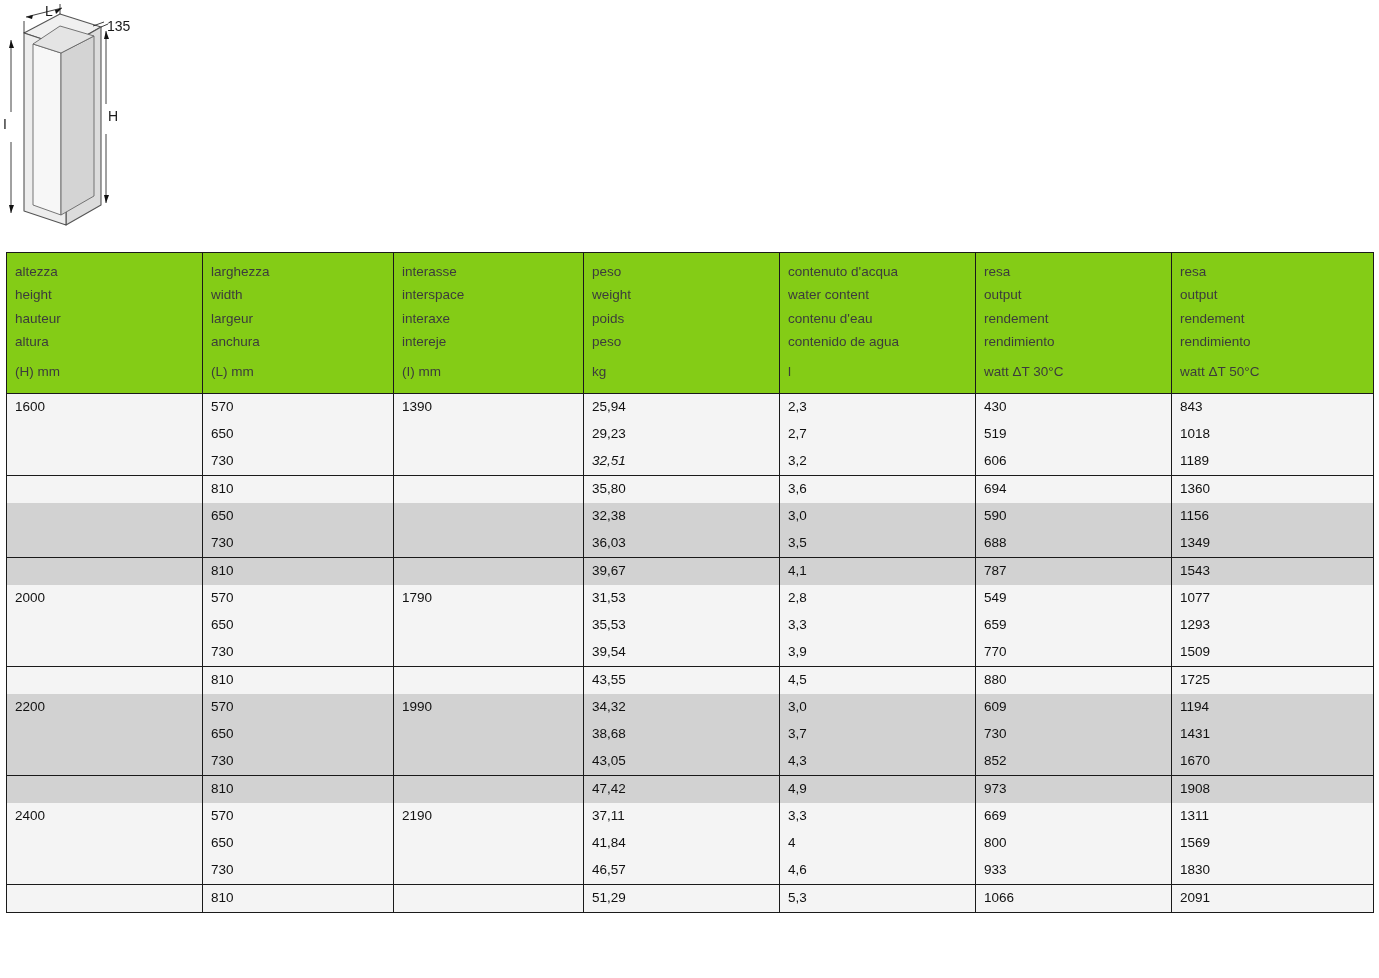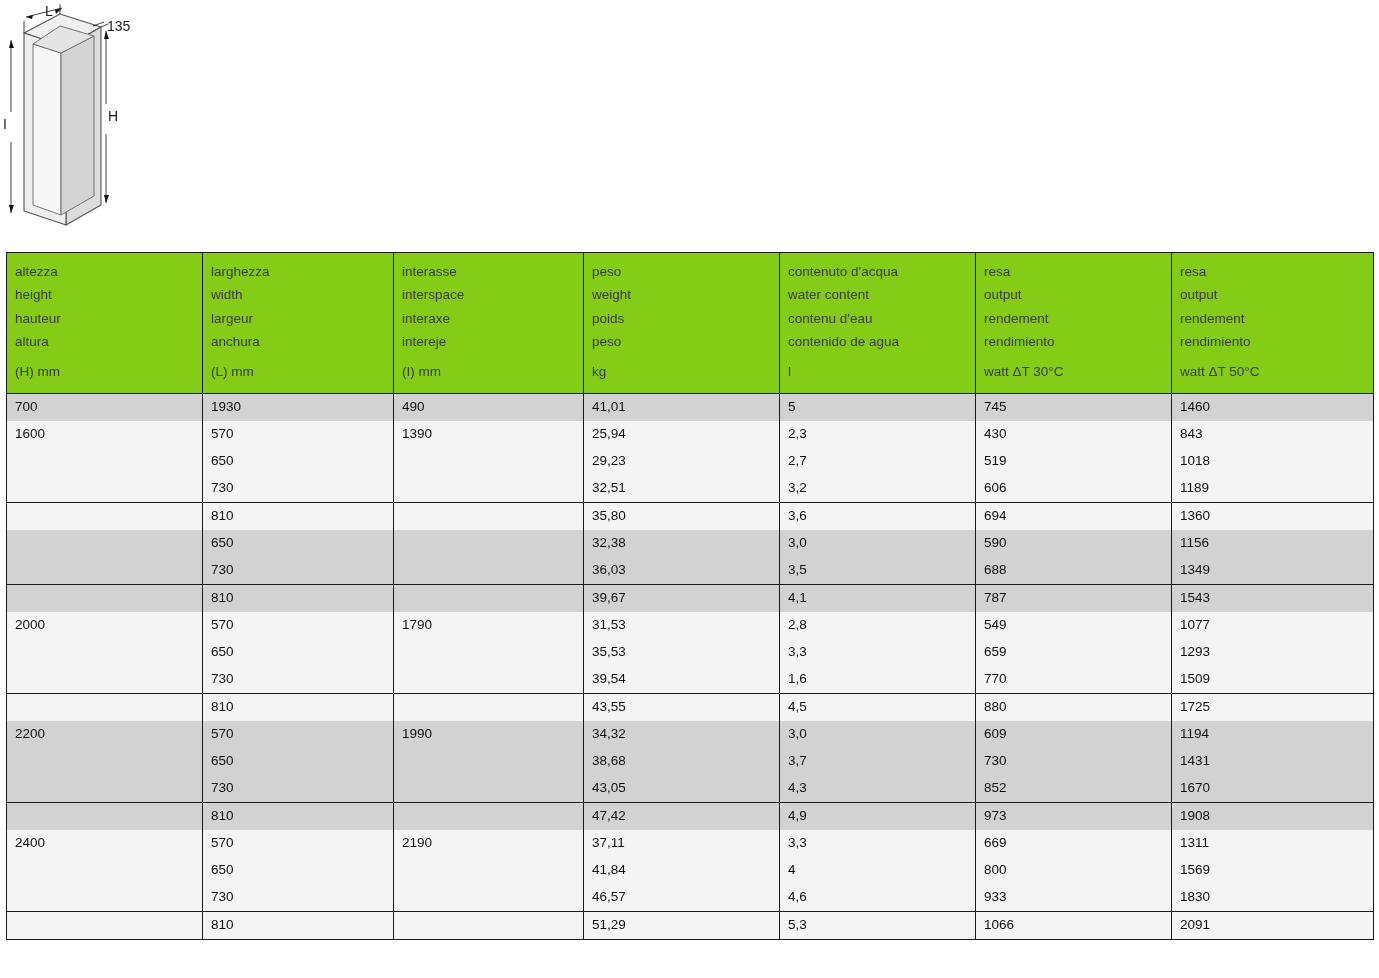--- a/index.html
+++ b/index.html
@@ -214,265 +214,242 @@
             <span>resa</span><br>
             <span>output</span><br>
             <span>rendement</span><br>
             <span>rendimiento</span>
             <span class="unit">watt ΔT 50°C</span>
           </div>
         </th>
       </tr>
     </thead>
     <tbody id="tbody">
+        <tr class="plain nb">
+          <td style="border-top: none; border-bottom: none;">
+            <div class="data-cell">1600</div>
+          </td>
+          <td style="border-top: none; border-bottom: none;">
+            <div class="data-cell">570</div>
+          </td>
+          <td style="border-top: none; border-bottom: none;">
+            <div class="data-cell">1390</div>
+          </td>
+          <td style="border-top: none; border-bottom: none;">
+            <div class="data-cell">25,94</div>
+          </td>
+          <td style="border-top: none; border-bottom: none;">
+            <div class="data-cell">2,3</div>
+          </td>
+          <td style="border-top: none; border-bottom: none;">
+            <div class="data-cell">430</div>
+          </td>
+          <td style="border-top: none; border-bottom: none;">
+            <div class="data-cell">843</div>
+          </td>
+        </tr>
+        <tr class="plain nb">
+          <td style="border-top: none; border-bottom: none;">
+            <div class="data-cell">&nbsp;</div>
+          </td>
+          <td style="border-top: none; border-bottom: none;">
+            <div class="data-cell">650</div>
+          </td>
+          <td style="border-top: none; border-bottom: none;">
+            <div class="data-cell">&nbsp;</div>
+          </td>
+          <td style="border-top: none; border-bottom: none;">
+            <div class="data-cell">29,23</div>
+          </td>
+          <td style="border-top: none; border-bottom: none;">
+            <div class="data-cell">2,7</div>
+          </td>
+          <td style="border-top: none; border-bottom: none;">
+            <div class="data-cell">519</div>
+          </td>
+          <td style="border-top: none; border-bottom: none;">
+            <div class="data-cell">1018</div>
+          </td>
+        </tr>
+        <tr class="plain grp-last nb">
+          <td style="border-top: none; border-bottom: 1px solid rgb(26, 26, 26);">
+            <div class="data-cell">&nbsp;</div>
+          </td>
+          <td style="border-top: none; border-bottom: 1px solid rgb(26, 26, 26);">
+            <div class="data-cell">730</div>
+          </td>
+          <td style="border-top: none; border-bottom: 1px solid rgb(26, 26, 26);">
+            <div class="data-cell">&nbsp;</div>
+          </td>
+          <td style="border-top: none; border-bottom: 1px solid rgb(26, 26, 26); font-style: italic;">
+            <div class="data-cell">32,51</div>
+          </td>
+          <td style="border-top: none; border-bottom: 1px solid rgb(26, 26, 26);">
+            <div class="data-cell">3,2</div>
+          </td>
+          <td style="border-top: none; border-bottom: 1px solid rgb(26, 26, 26);">
+            <div class="data-cell">606</div>
+          </td>
+          <td style="border-top: none; border-bottom: 1px solid rgb(26, 26, 26);">
+            <div class="data-cell">1189</div>
+          </td>
+        </tr>
+        <tr class="plain grp-first nb">
+          <td style="border-top: 1px solid rgb(26, 26, 26); border-bottom: none;">
+            <div class="data-cell">&nbsp;</div>
+          </td>
+          <td style="border-top: 1px solid rgb(26, 26, 26); border-bottom: none;">
+            <div class="data-cell">810</div>
+          </td>
+          <td style="border-top: 1px solid rgb(26, 26, 26); border-bottom: none;">
+            <div class="data-cell">&nbsp;</div>
+          </td>
+          <td style="border-top: 1px solid rgb(26, 26, 26); border-bottom: none;">
+            <div class="data-cell">35,80</div>
+          </td>
+          <td style="border-top: 1px solid rgb(26, 26, 26); border-bottom: none;">
+            <div class="data-cell">3,6</div>
+          </td>
+          <td style="border-top: 1px solid rgb(26, 26, 26); border-bottom: none;">
+            <div class="data-cell">694</div>
+          </td>
+          <td style="border-top: 1px solid rgb(26, 26, 26); border-bottom: none;">
+            <div class="data-cell">1360</div>
+          </td>
+        </tr>
+        <tr class="shaded nb">
+          <td style="border-top: none; border-bottom: none;">
+            <div class="data-cell">&nbsp;</div>
+          </td>
+          <td style="border-top: none; border-bottom: none;">
+            <div class="data-cell">650</div>
+          </td>
+          <td style="border-top: none; border-bottom: none;">
+            <div class="data-cell">&nbsp;</div>
+          </td>
+          <td style="border-top: none; border-bottom: none;">
+            <div class="data-cell">32,38</div>
+          </td>
+          <td style="border-top: none; border-bottom: none;">
+            <div class="data-cell">3,0</div>
+          </td>
+          <td style="border-top: none; border-bottom: none;">
+            <div class="data-cell">590</div>
+          </td>
+          <td style="border-top: none; border-bottom: none;">
+            <div class="data-cell">1156</div>
+          </td>
+        </tr>
+        <tr class="shaded grp-last nb">
+          <td style="border-top: none; border-bottom: 1px solid rgb(26, 26, 26);">
+            <div class="data-cell">&nbsp;</div>
+          </td>
+          <td style="border-top: none; border-bottom: 1px solid rgb(26, 26, 26);">
+            <div class="data-cell">730</div>
+          </td>
+          <td style="border-top: none; border-bottom: 1px solid rgb(26, 26, 26);">
+            <div class="data-cell">&nbsp;</div>
+          </td>
+          <td style="border-top: none; border-bottom: 1px solid rgb(26, 26, 26);">
+            <div class="data-cell">36,03</div>
+          </td>
+          <td style="border-top: none; border-bottom: 1px solid rgb(26, 26, 26);">
+            <div class="data-cell">3,5</div>
+          </td>
+          <td style="border-top: none; border-bottom: 1px solid rgb(26, 26, 26);">
+            <div class="data-cell">688</div>
+          </td>
+          <td style="border-top: none; border-bottom: 1px solid rgb(26, 26, 26);">
+            <div class="data-cell">1349</div>
+          </td>
+        </tr>
         <tr class="shaded grp-first nb">
           <td style="border-top: 1px solid rgb(26, 26, 26); border-bottom: none;">
-            <div class="data-cell">700</div>
-          </td>
-          <td style="border-top: 1px solid rgb(26, 26, 26); border-bottom: none;">
-            <div class="data-cell">1930</div>
-          </td>
-          <td style="border-top: 1px solid rgb(26, 26, 26); border-bottom: none;">
-            <div class="data-cell">490</div>
-          </td>
-          <td style="border-top: 1px solid rgb(26, 26, 26); border-bottom: none;">
-            <div class="data-cell">41,01</div>
-          </td>
-          <td style="border-top: 1px solid rgb(26, 26, 26); border-bottom: none;">
-            <div class="data-cell">5</div>
-          </td>
-          <td style="border-top: 1px solid rgb(26, 26, 26); border-bottom: none;">
-            <div class="data-cell">745</div>
-          </td>
-          <td style="border-top: 1px solid rgb(26, 26, 26); border-bottom: none;">
-            <div class="data-cell">1460</div>
+            <div class="data-cell">&nbsp;</div>
+          </td>
+          <td style="border-top: 1px solid rgb(26, 26, 26); border-bottom: none;">
+            <div class="data-cell">810</div>
+          </td>
+          <td style="border-top: 1px solid rgb(26, 26, 26); border-bottom: none;">
+            <div class="data-cell">&nbsp;</div>
+          </td>
+          <td style="border-top: 1px solid rgb(26, 26, 26); border-bottom: none;">
+            <div class="data-cell">39,67</div>
+          </td>
+          <td style="border-top: 1px solid rgb(26, 26, 26); border-bottom: none;">
+            <div class="data-cell">4,1</div>
+          </td>
+          <td style="border-top: 1px solid rgb(26, 26, 26); border-bottom: none;">
+            <div class="data-cell">787</div>
+          </td>
+          <td style="border-top: 1px solid rgb(26, 26, 26); border-bottom: none;">
+            <div class="data-cell">1543</div>
           </td>
         </tr>
         <tr class="plain nb">
           <td style="border-top: none; border-bottom: none;">
-            <div class="data-cell">1600</div>
+            <div class="data-cell">2000</div>
           </td>
           <td style="border-top: none; border-bottom: none;">
             <div class="data-cell">570</div>
           </td>
           <td style="border-top: none; border-bottom: none;">
-            <div class="data-cell">1390</div>
-          </td>
-          <td style="border-top: none; border-bottom: none;">
-            <div class="data-cell">25,94</div>
-          </td>
-          <td style="border-top: none; border-bottom: none;">
-            <div class="data-cell">2,3</div>
-          </td>
-          <td style="border-top: none; border-bottom: none;">
-            <div class="data-cell">430</div>
-          </td>
-          <td style="border-top: none; border-bottom: none;">
-            <div class="data-cell">843</div>
+            <div class="data-cell">1790</div>
+          </td>
+          <td style="border-top: none; border-bottom: none;">
+            <div class="data-cell">31,53</div>
+          </td>
+          <td style="border-top: none; border-bottom: none;">
+            <div class="data-cell">2,8</div>
+          </td>
+          <td style="border-top: none; border-bottom: none;">
+            <div class="data-cell">549</div>
+          </td>
+          <td style="border-top: none; border-bottom: none;">
+            <div class="data-cell">1077</div>
           </td>
         </tr>
         <tr class="plain nb">
           <td style="border-top: none; border-bottom: none;">
             <div class="data-cell">&nbsp;</div>
           </td>
           <td style="border-top: none; border-bottom: none;">
             <div class="data-cell">650</div>
           </td>
           <td style="border-top: none; border-bottom: none;">
             <div class="data-cell">&nbsp;</div>
           </td>
           <td style="border-top: none; border-bottom: none;">
-            <div class="data-cell">29,23</div>
-          </td>
-          <td style="border-top: none; border-bottom: none;">
-            <div class="data-cell">2,7</div>
-          </td>
-          <td style="border-top: none; border-bottom: none;">
-            <div class="data-cell">519</div>
-          </td>
-          <td style="border-top: none; border-bottom: none;">
-            <div class="data-cell">1018</div>
+            <div class="data-cell">35,53</div>
+          </td>
+          <td style="border-top: none; border-bottom: none;">
+            <div class="data-cell">3,3</div>
+          </td>
+          <td style="border-top: none; border-bottom: none;">
+            <div class="data-cell">659</div>
+          </td>
+          <td style="border-top: none; border-bottom: none;">
+            <div class="data-cell">1293</div>
           </td>
         </tr>
         <tr class="plain grp-last nb">
           <td style="border-top: none; border-bottom: 1px solid rgb(26, 26, 26);">
             <div class="data-cell">&nbsp;</div>
           </td>
           <td style="border-top: none; border-bottom: 1px solid rgb(26, 26, 26);">
             <div class="data-cell">730</div>
           </td>
           <td style="border-top: none; border-bottom: 1px solid rgb(26, 26, 26);">
             <div class="data-cell">&nbsp;</div>
           </td>
           <td style="border-top: none; border-bottom: 1px solid rgb(26, 26, 26);">
-            <div class="data-cell">32,51</div>
-          </td>
-          <td style="border-top: none; border-bottom: 1px solid rgb(26, 26, 26);">
-            <div class="data-cell">3,2</div>
-          </td>
-          <td style="border-top: none; border-bottom: 1px solid rgb(26, 26, 26);">
-            <div class="data-cell">606</div>
-          </td>
-          <td style="border-top: none; border-bottom: 1px solid rgb(26, 26, 26);">
-            <div class="data-cell">1189</div>
-          </td>
-        </tr>
-        <tr class="plain grp-first nb">
-          <td style="border-top: 1px solid rgb(26, 26, 26); border-bottom: none;">
-            <div class="data-cell">&nbsp;</div>
-          </td>
-          <td style="border-top: 1px solid rgb(26, 26, 26); border-bottom: none;">
-            <div class="data-cell">810</div>
-          </td>
-          <td style="border-top: 1px solid rgb(26, 26, 26); border-bottom: none;">
-            <div class="data-cell">&nbsp;</div>
-          </td>
-          <td style="border-top: 1px solid rgb(26, 26, 26); border-bottom: none;">
-            <div class="data-cell">35,80</div>
-          </td>
-          <td style="border-top: 1px solid rgb(26, 26, 26); border-bottom: none;">
-            <div class="data-cell">3,6</div>
-          </td>
-          <td style="border-top: 1px solid rgb(26, 26, 26); border-bottom: none;">
-            <div class="data-cell">694</div>
-          </td>
-          <td style="border-top: 1px solid rgb(26, 26, 26); border-bottom: none;">
-            <div class="data-cell">1360</div>
-          </td>
-        </tr>
-        <tr class="shaded nb">
-          <td style="border-top: none; border-bottom: none;">
-            <div class="data-cell">&nbsp;</div>
-          </td>
-          <td style="border-top: none; border-bottom: none;">
-            <div class="data-cell">650</div>
-          </td>
-          <td style="border-top: none; border-bottom: none;">
-            <div class="data-cell">&nbsp;</div>
-          </td>
-          <td style="border-top: none; border-bottom: none;">
-            <div class="data-cell">32,38</div>
-          </td>
-          <td style="border-top: none; border-bottom: none;">
-            <div class="data-cell">3,0</div>
-          </td>
-          <td style="border-top: none; border-bottom: none;">
-            <div class="data-cell">590</div>
-          </td>
-          <td style="border-top: none; border-bottom: none;">
-            <div class="data-cell">1156</div>
-          </td>
-        </tr>
-        <tr class="shaded grp-last nb">
-          <td style="border-top: none; border-bottom: 1px solid rgb(26, 26, 26);">
-            <div class="data-cell">&nbsp;</div>
-          </td>
-          <td style="border-top: none; border-bottom: 1px solid rgb(26, 26, 26);">
-            <div class="data-cell">730</div>
-          </td>
-          <td style="border-top: none; border-bottom: 1px solid rgb(26, 26, 26);">
-            <div class="data-cell">&nbsp;</div>
-          </td>
-          <td style="border-top: none; border-bottom: 1px solid rgb(26, 26, 26);">
-            <div class="data-cell">36,03</div>
-          </td>
-          <td style="border-top: none; border-bottom: 1px solid rgb(26, 26, 26);">
-            <div class="data-cell">3,5</div>
-          </td>
-          <td style="border-top: none; border-bottom: 1px solid rgb(26, 26, 26);">
-            <div class="data-cell">688</div>
-          </td>
-          <td style="border-top: none; border-bottom: 1px solid rgb(26, 26, 26);">
-            <div class="data-cell">1349</div>
-          </td>
-        </tr>
-        <tr class="shaded grp-first nb">
-          <td style="border-top: 1px solid rgb(26, 26, 26); border-bottom: none;">
-            <div class="data-cell">&nbsp;</div>
-          </td>
-          <td style="border-top: 1px solid rgb(26, 26, 26); border-bottom: none;">
-            <div class="data-cell">810</div>
-          </td>
-          <td style="border-top: 1px solid rgb(26, 26, 26); border-bottom: none;">
-            <div class="data-cell">&nbsp;</div>
-          </td>
-          <td style="border-top: 1px solid rgb(26, 26, 26); border-bottom: none;">
-            <div class="data-cell">39,67</div>
-          </td>
-          <td style="border-top: 1px solid rgb(26, 26, 26); border-bottom: none;">
-            <div class="data-cell">4,1</div>
-          </td>
-          <td style="border-top: 1px solid rgb(26, 26, 26); border-bottom: none;">
-            <div class="data-cell">787</div>
-          </td>
-          <td style="border-top: 1px solid rgb(26, 26, 26); border-bottom: none;">
-            <div class="data-cell">1543</div>
-          </td>
-        </tr>
-        <tr class="plain nb">
-          <td style="border-top: none; border-bottom: none;">
-            <div class="data-cell">2000</div>
-          </td>
-          <td style="border-top: none; border-bottom: none;">
-            <div class="data-cell">570</div>
-          </td>
-          <td style="border-top: none; border-bottom: none;">
-            <div class="data-cell">1790</div>
-          </td>
-          <td style="border-top: none; border-bottom: none;">
-            <div class="data-cell">31,53</div>
-          </td>
-          <td style="border-top: none; border-bottom: none;">
-            <div class="data-cell">2,8</div>
-          </td>
-          <td style="border-top: none; border-bottom: none;">
-            <div class="data-cell">549</div>
-          </td>
-          <td style="border-top: none; border-bottom: none;">
-            <div class="data-cell">1077</div>
-          </td>
-        </tr>
-        <tr class="plain nb">
-          <td style="border-top: none; border-bottom: none;">
-            <div class="data-cell">&nbsp;</div>
-          </td>
-          <td style="border-top: none; border-bottom: none;">
-            <div class="data-cell">650</div>
-          </td>
-          <td style="border-top: none; border-bottom: none;">
-            <div class="data-cell">&nbsp;</div>
-          </td>
-          <td style="border-top: none; border-bottom: none;">
-            <div class="data-cell">35,53</div>
-          </td>
-          <td style="border-top: none; border-bottom: none;">
-            <div class="data-cell">3,3</div>
-          </td>
-          <td style="border-top: none; border-bottom: none;">
-            <div class="data-cell">659</div>
-          </td>
-          <td style="border-top: none; border-bottom: none;">
-            <div class="data-cell">1293</div>
-          </td>
-        </tr>
-        <tr class="plain grp-last nb">
-          <td style="border-top: none; border-bottom: 1px solid rgb(26, 26, 26);">
-            <div class="data-cell">&nbsp;</div>
-          </td>
-          <td style="border-top: none; border-bottom: 1px solid rgb(26, 26, 26);">
-            <div class="data-cell">730</div>
-          </td>
-          <td style="border-top: none; border-bottom: 1px solid rgb(26, 26, 26);">
-            <div class="data-cell">&nbsp;</div>
-          </td>
-          <td style="border-top: none; border-bottom: 1px solid rgb(26, 26, 26);">
             <div class="data-cell">39,54</div>
           </td>
           <td style="border-top: none; border-bottom: 1px solid rgb(26, 26, 26);">
-            <div class="data-cell">1,6</div>
+            <div class="data-cell">3,9</div>
           </td>
           <td style="border-top: none; border-bottom: 1px solid rgb(26, 26, 26);">
             <div class="data-cell">770</div>
           </td>
           <td style="border-top: none; border-bottom: 1px solid rgb(26, 26, 26);">
             <div class="data-cell">1509</div>
           </td>
         </tr>
         <tr class="plain grp-first nb">
           <td style="border-top: 1px solid rgb(26, 26, 26); border-bottom: none;">

